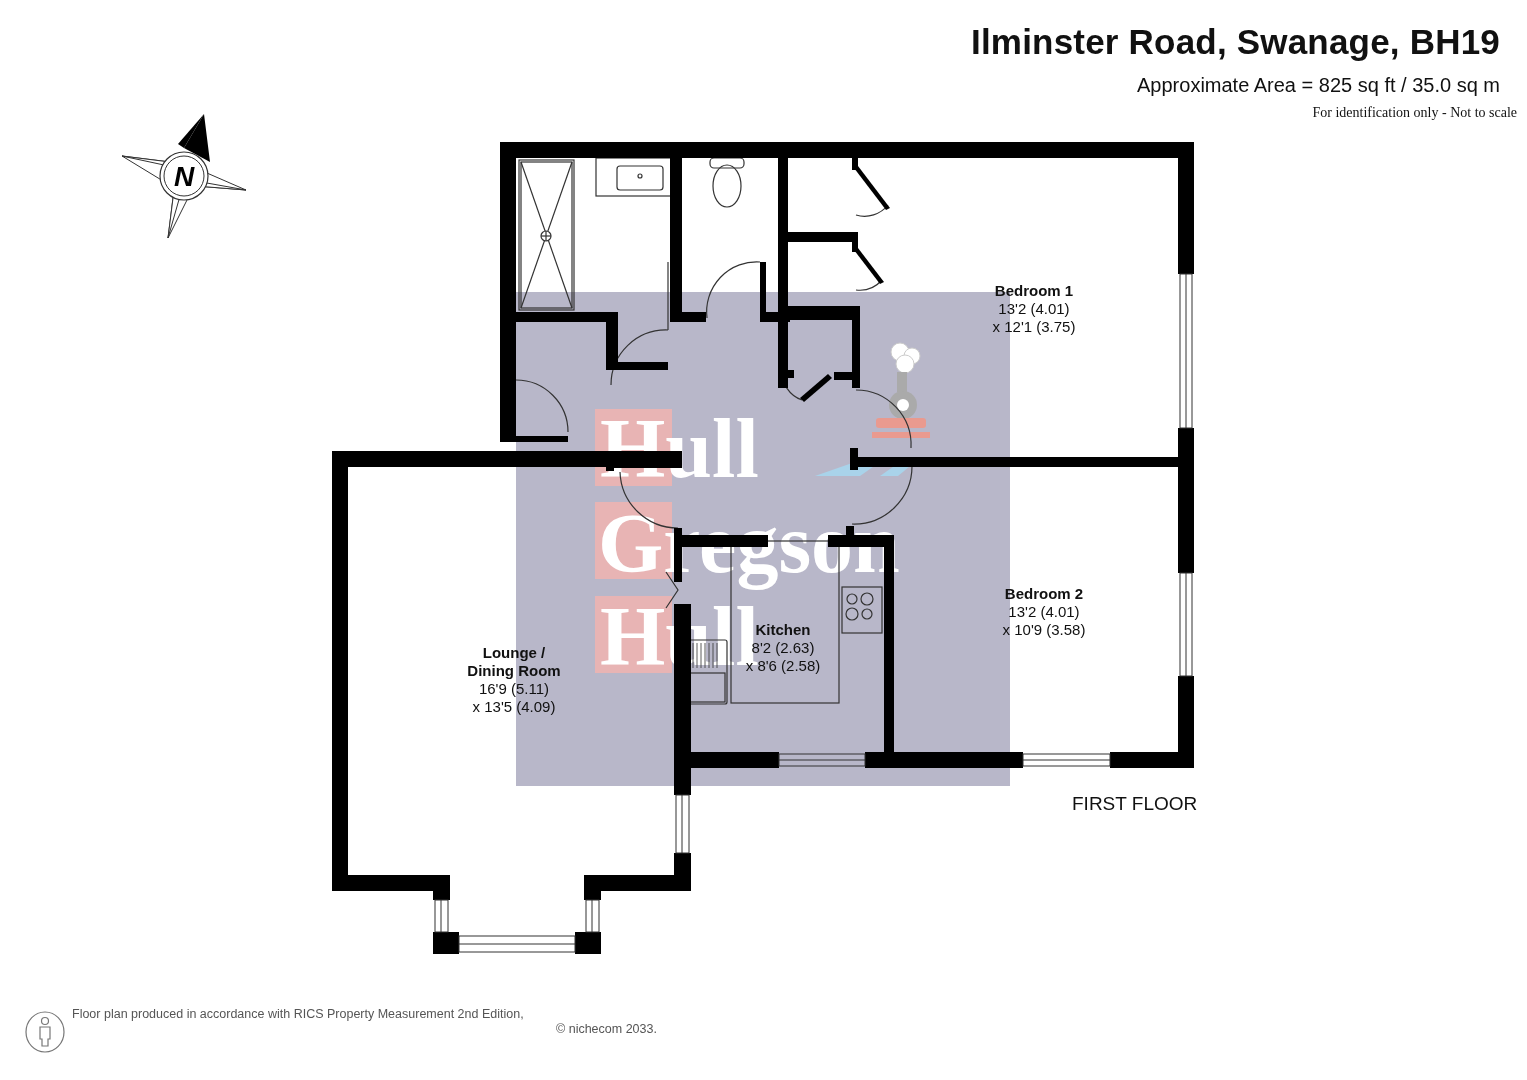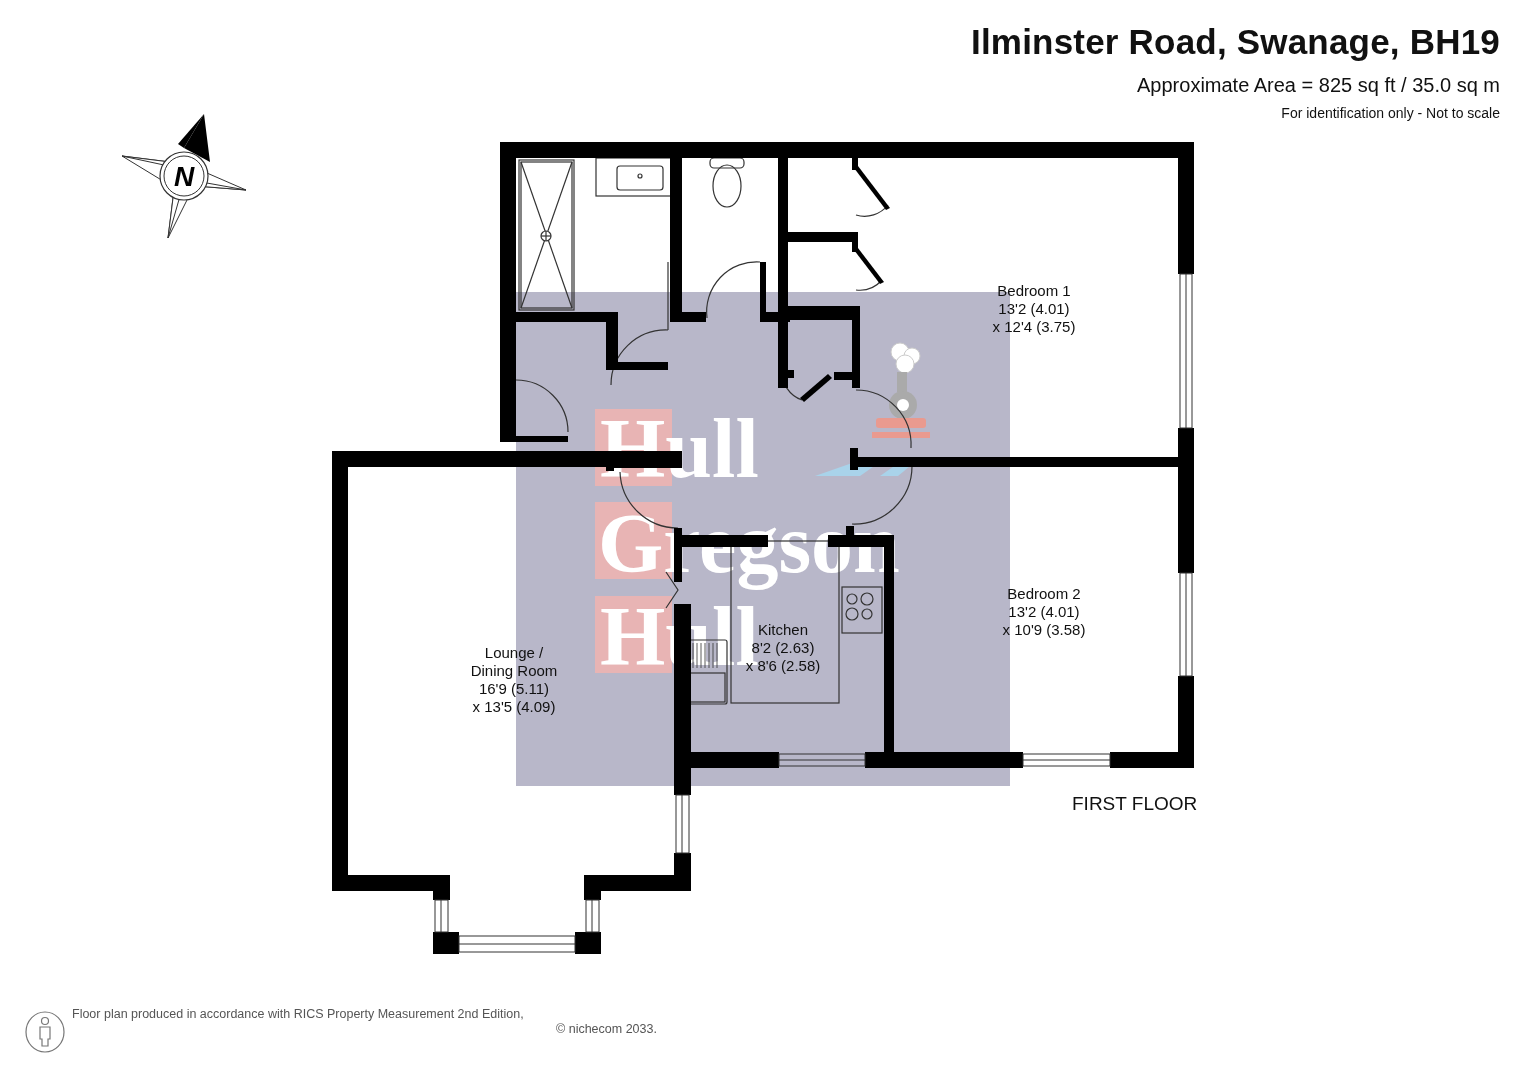--- a/index.html
+++ b/index.html
@@ -1,23 +1,23 @@
 <!DOCTYPE html>
 <html><head>
 <meta charset="utf-8">
 <style>
   html, body { margin: 0; padding: 0; background: #ffffff; }
   body { width: 1527px; height: 1080px; position: relative; overflow: hidden; font-family: "Liberation Sans", sans-serif; color: #111; }
   .abs { position: absolute; }
   .title { right: 27px; top: 22px; font-size: 35px; font-weight: bold; letter-spacing: 0.2px; white-space: nowrap; }
   .area { right: 27px; top: 74px; font-size: 20px; white-space: nowrap; }
-  .ident { right: 27px; top: 105px; font-size: 14px; white-space: nowrap; }
+  .ident { right: 10px; top: 105px; font-size: 14px; white-space: nowrap; font-family: Liberation Serif, serif; }
   .plan { left: 0; top: 0; }
   .room-label { position: absolute; text-align: center; font-size: 15px; line-height: 18px; white-space: nowrap; transform: translateX(-50%); color: #111; }
-  .room-label .name { font-weight: normal; display: block; }
+  .room-label .name { font-weight: bold; display: block; }
   .room-label .dim { display: block; }
   .floor-label { left: 1072px; top: 793px; font-size: 19px; font-weight: normal; white-space: nowrap; text-align: center; }
   .footer { left: 72px; top: 1007px; font-size: 12.5px; line-height: 15px; color: #555; white-space: nowrap; }
   .footer .copy { position: absolute; left: 484px; top: 15px; }
   .footer-icon { left: 24px; top: 1010px; }
 </style>
 </head>
 <body>
 
 <div class="abs title">Ilminster Road, Swanage, BH19</div>
@@ -193,21 +193,21 @@
     <rect x="586" y="900" width="13" height="32"></rect>
       <line x1="592" y1="900" x2="592" y2="932"></line>
     <rect x="459" y="936" width="116" height="16"></rect>
       <line x1="459" y1="944" x2="575" y2="944"></line>
   </g>
 </svg>
 
 <div class="room-label" style="left:1034px;top:282px;">
   <span class="name">Bedroom 1</span>
   <span class="dim">13'2 (4.01)</span>
-  <span class="dim">x 12'4 (3.75)</span>
+  <span class="dim">x 12'1 (3.75)</span>
 </div>
 <div class="room-label" style="left:1044px;top:585px;">
   <span class="name">Bedroom 2</span>
   <span class="dim">13'2 (4.01)</span>
   <span class="dim">x 10'9 (3.58)</span>
 </div>
 <div class="room-label" style="left:783px;top:621px;">
   <span class="name">Kitchen</span>
   <span class="dim">8'2 (2.63)</span>
   <span class="dim">x 8'6 (2.58)</span>

